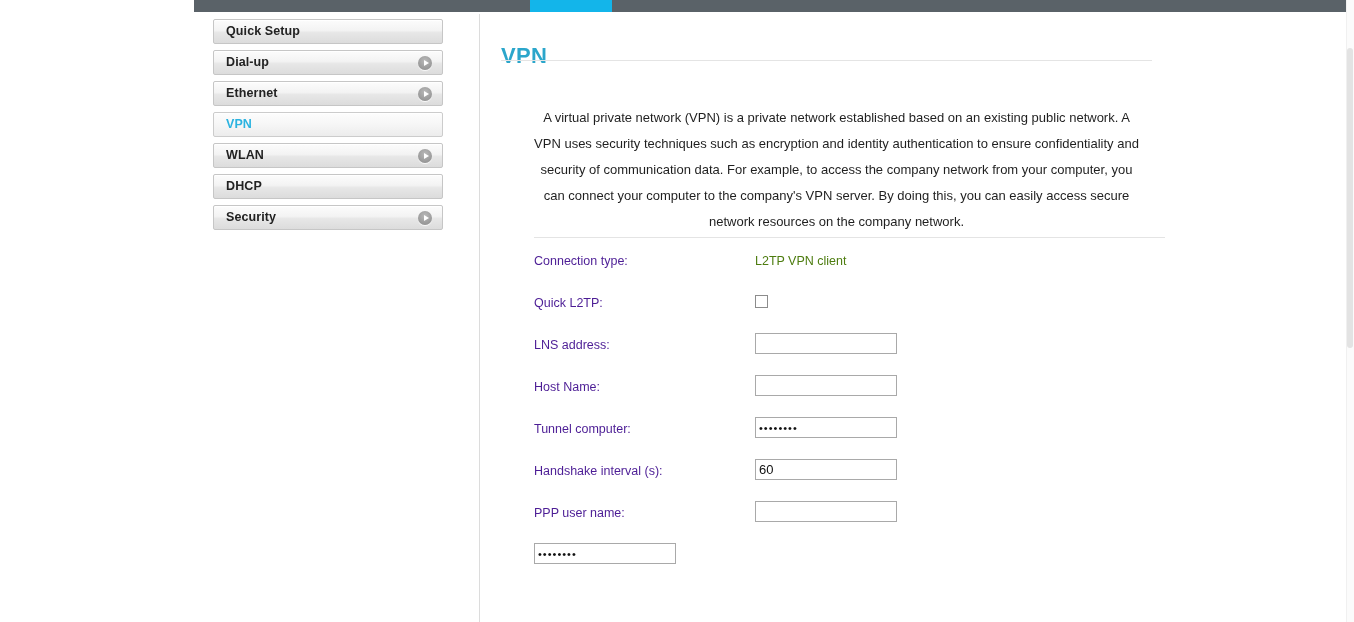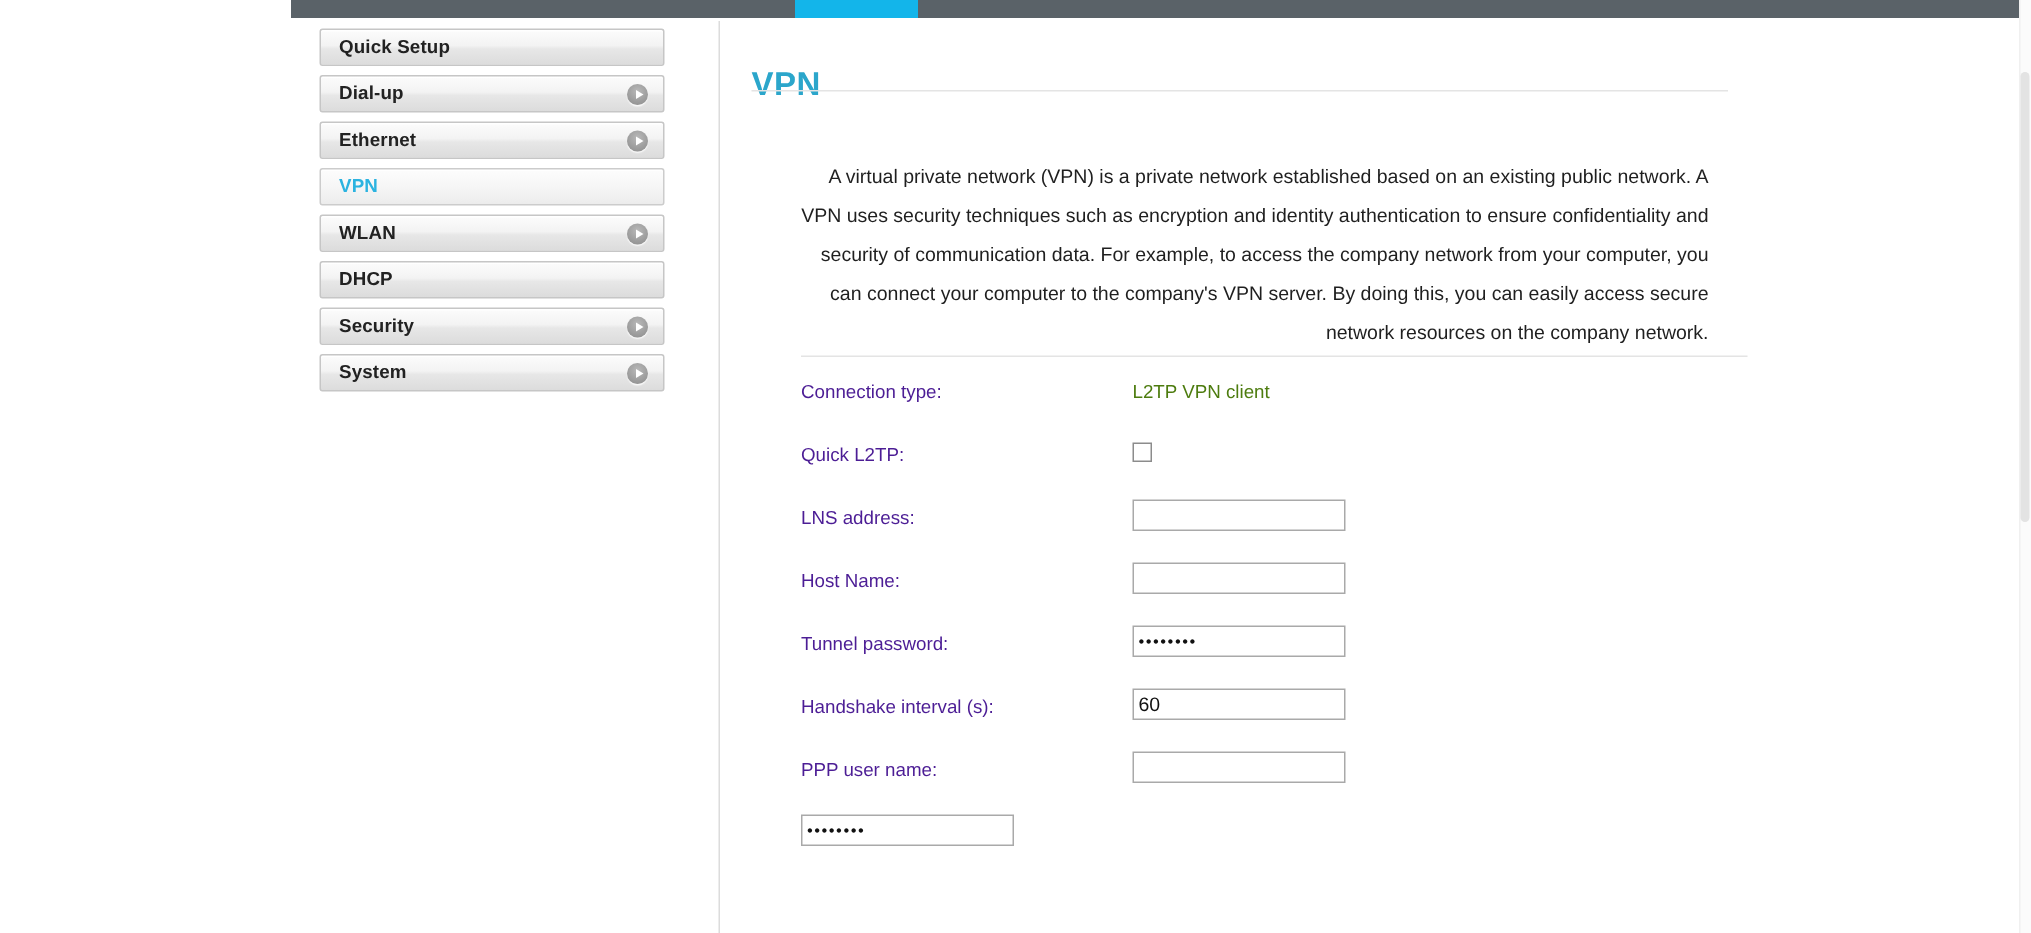--- a/index.html
+++ b/index.html
@@ -118,21 +118,21 @@
     width: 651px; height: 1px;
     background: #e4e4e4;
   }
   .intro {
     position: absolute;
     left: 54px; top: 78px;
     width: 605px;
     font-size: 13px;
     color: #1f1f1f;
     line-height: 26px;
-    text-align: right;
+    text-align: center;
   }
   .section-rule {
     position: absolute;
     left: 54px; top: 223px;
     width: 631px; height: 1px;
     background: #e4e4e4;
   }
 
   
   .form {
@@ -242,24 +242,20 @@
 
     <div class="nav-item">
       <span class="nav-label">DHCP</span>
     </div>
 
     <div class="nav-item">
       <span class="nav-label">Security</span>
       <span class="arrow-icon"></span>
     </div>
 
-    <div class="nav-item">
-      <span class="nav-label">System</span>
-      <span class="arrow-icon"></span>
-    </div>
 
   </nav>
 
   <section class="content">
 
     <h1 class="page-title">VPN</h1>
     <div class="title-rule"></div>
 
     <p class="intro">A virtual private network (VPN) is a private network established based on an existing public network. A VPN uses security techniques such as encryption and identity authentication to ensure confidentiality and security of communication data. For example, to access the company network from your computer, you can connect your computer to the company's VPN server. By doing this, you can easily access secure network resources on the company network.</p>
 
@@ -282,21 +278,21 @@
         <div class="form-label">LNS address:</div>
         <input class="text-input" type="text" value="" style="">
       </div>
 
       <div class="form-row">
         <div class="form-label">Host Name:</div>
         <input class="text-input" type="text" value="" style="">
       </div>
 
       <div class="form-row">
-        <div class="form-label">Tunnel password:</div>
+        <div class="form-label">Tunnel computer:</div>
         <input class="text-input pwd" type="text" value="••••••••" style="">
       </div>
 
       <div class="form-row">
         <div class="form-label">Handshake interval (s):</div>
         <input class="text-input" type="text" value="60" style="">
       </div>
 
       <div class="form-row">
         <div class="form-label">PPP user name:</div>

